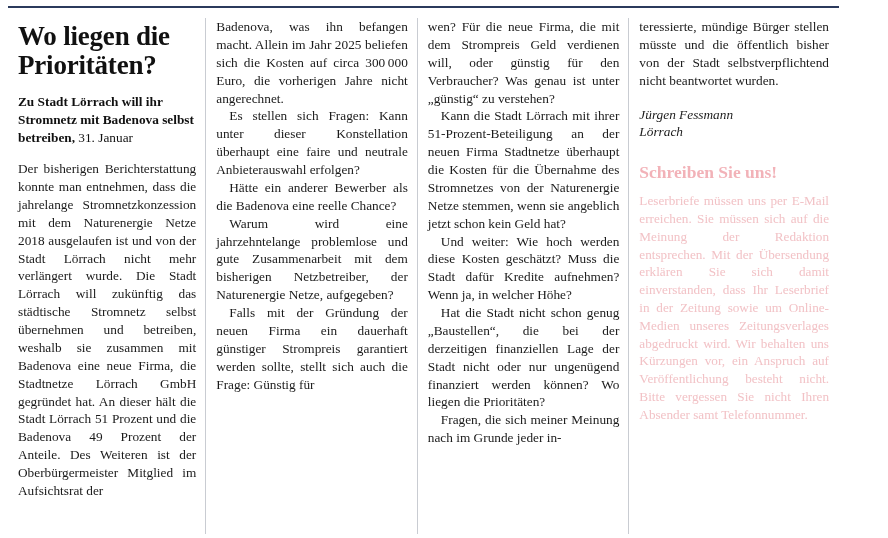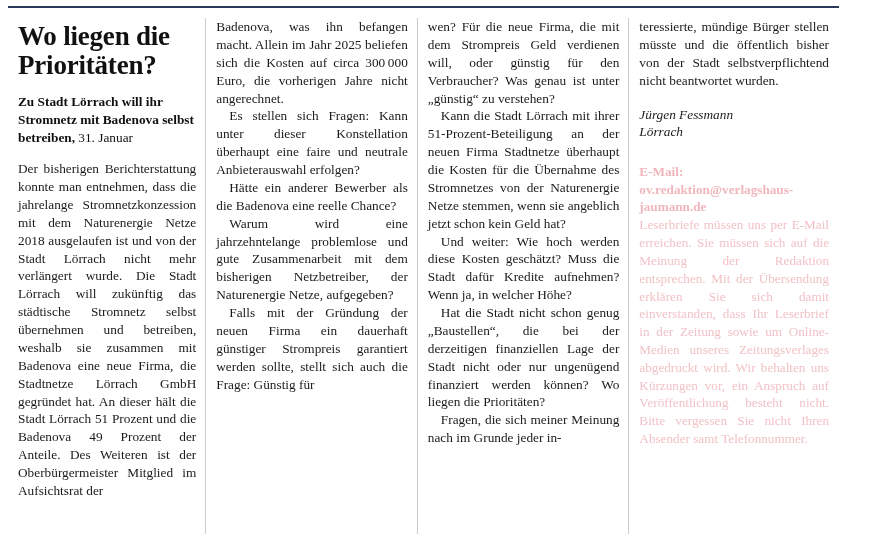--- a/index.html
+++ b/index.html
@@ -171,19 +171,19 @@
 
     <div class="col c4">
       <p class="body first">teressierte, mündige Bürger stellen müsste und die öffentlich bisher von der Stadt selbstverpflichtend nicht beantwortet wurden.</p>
 
       <p class="signature">
         <span>Jürgen Fessmann</span><br>
         <span>Lörrach</span>
       </p>
 
       <div class="promo">
-        <p class="mail fade-a">E-Mail: ov.redaktion@verlagshaus-jaumann.de</p>
+        <h2>Schreiben Sie uns!</h2>
         <p class="fade-b">Leserbriefe müssen uns per E-Mail erreichen. Sie müssen sich auf die Meinung der Redaktion entsprechen. Mit der Übersendung erklären Sie sich damit einverstanden, dass Ihr Leserbrief in der Zeitung sowie um Online-Medien unseres Zeitungsverlages abgedruckt wird. Wir behalten uns Kürzungen vor, ein Anspruch auf Veröffentlichung besteht nicht. Bitte vergessen Sie nicht Ihren Absender samt Telefonnummer.</p>
       </div>
     </div>
 
   </div>
 </div>
 
 </body></html>

